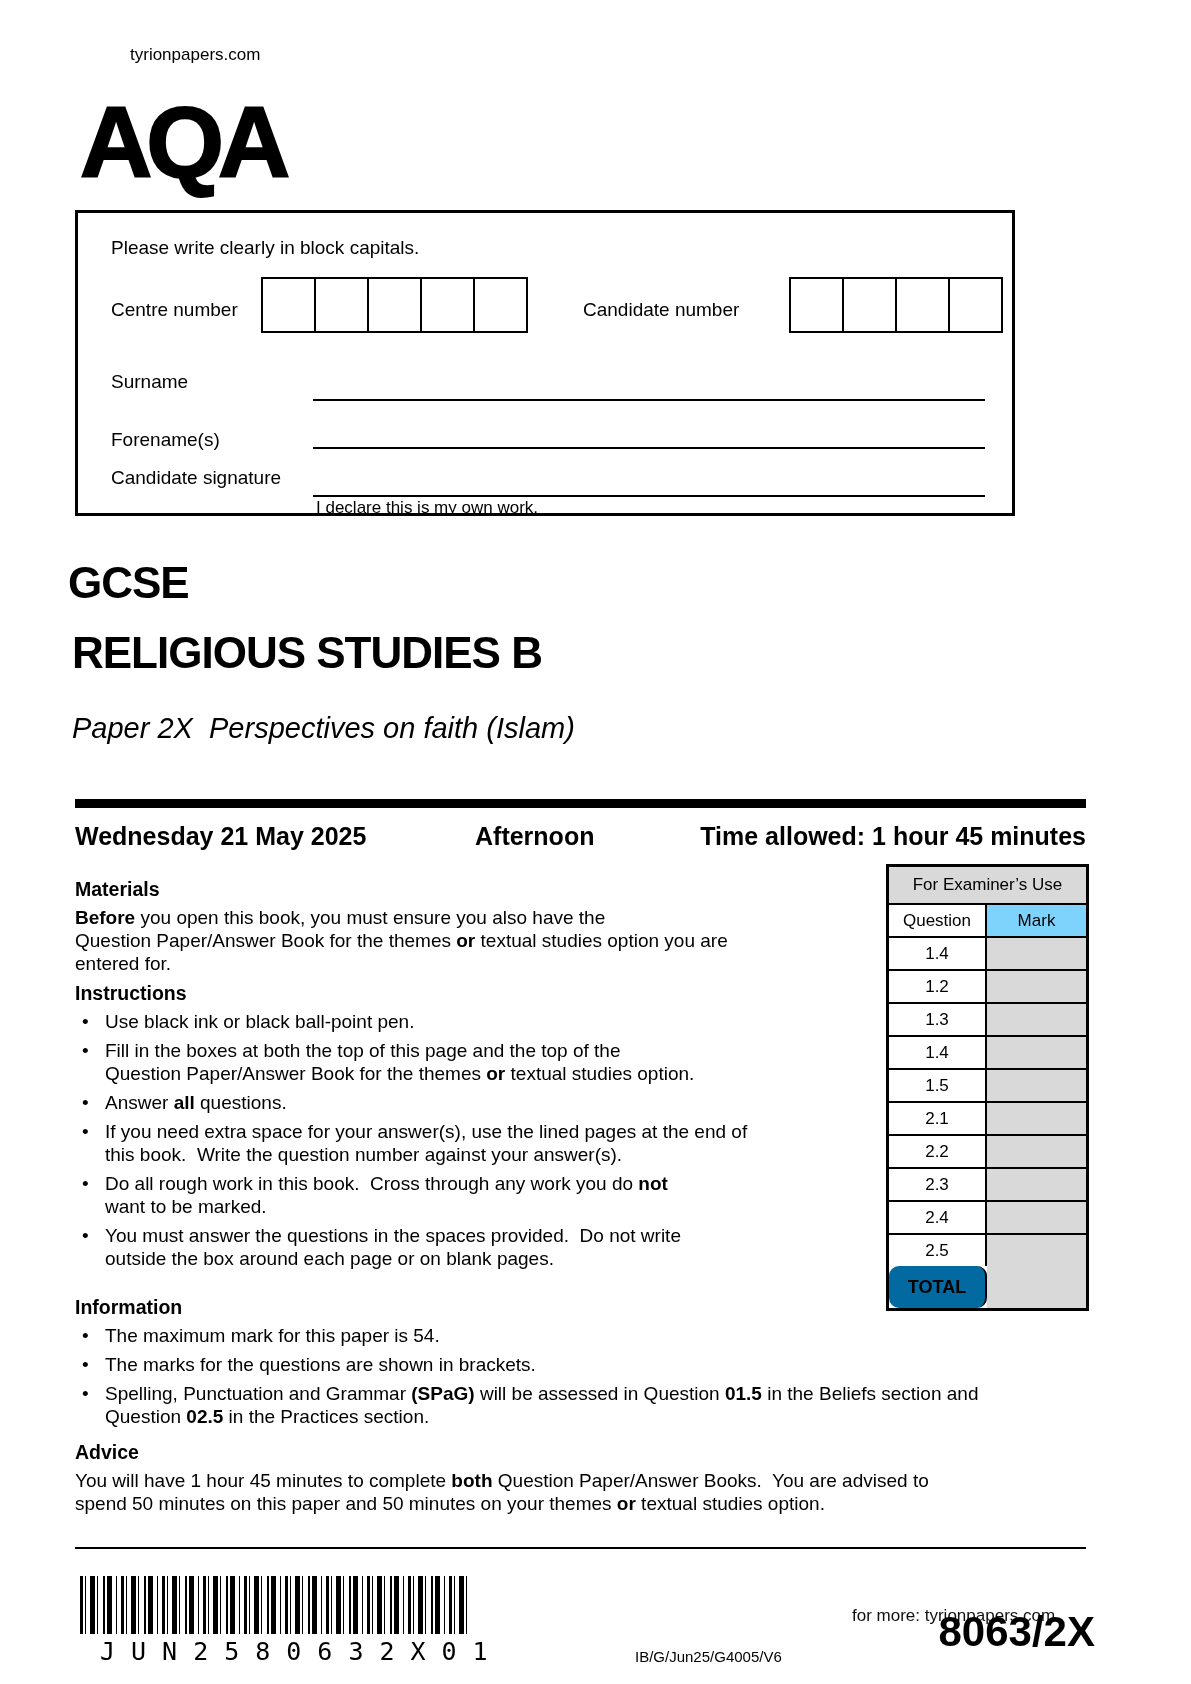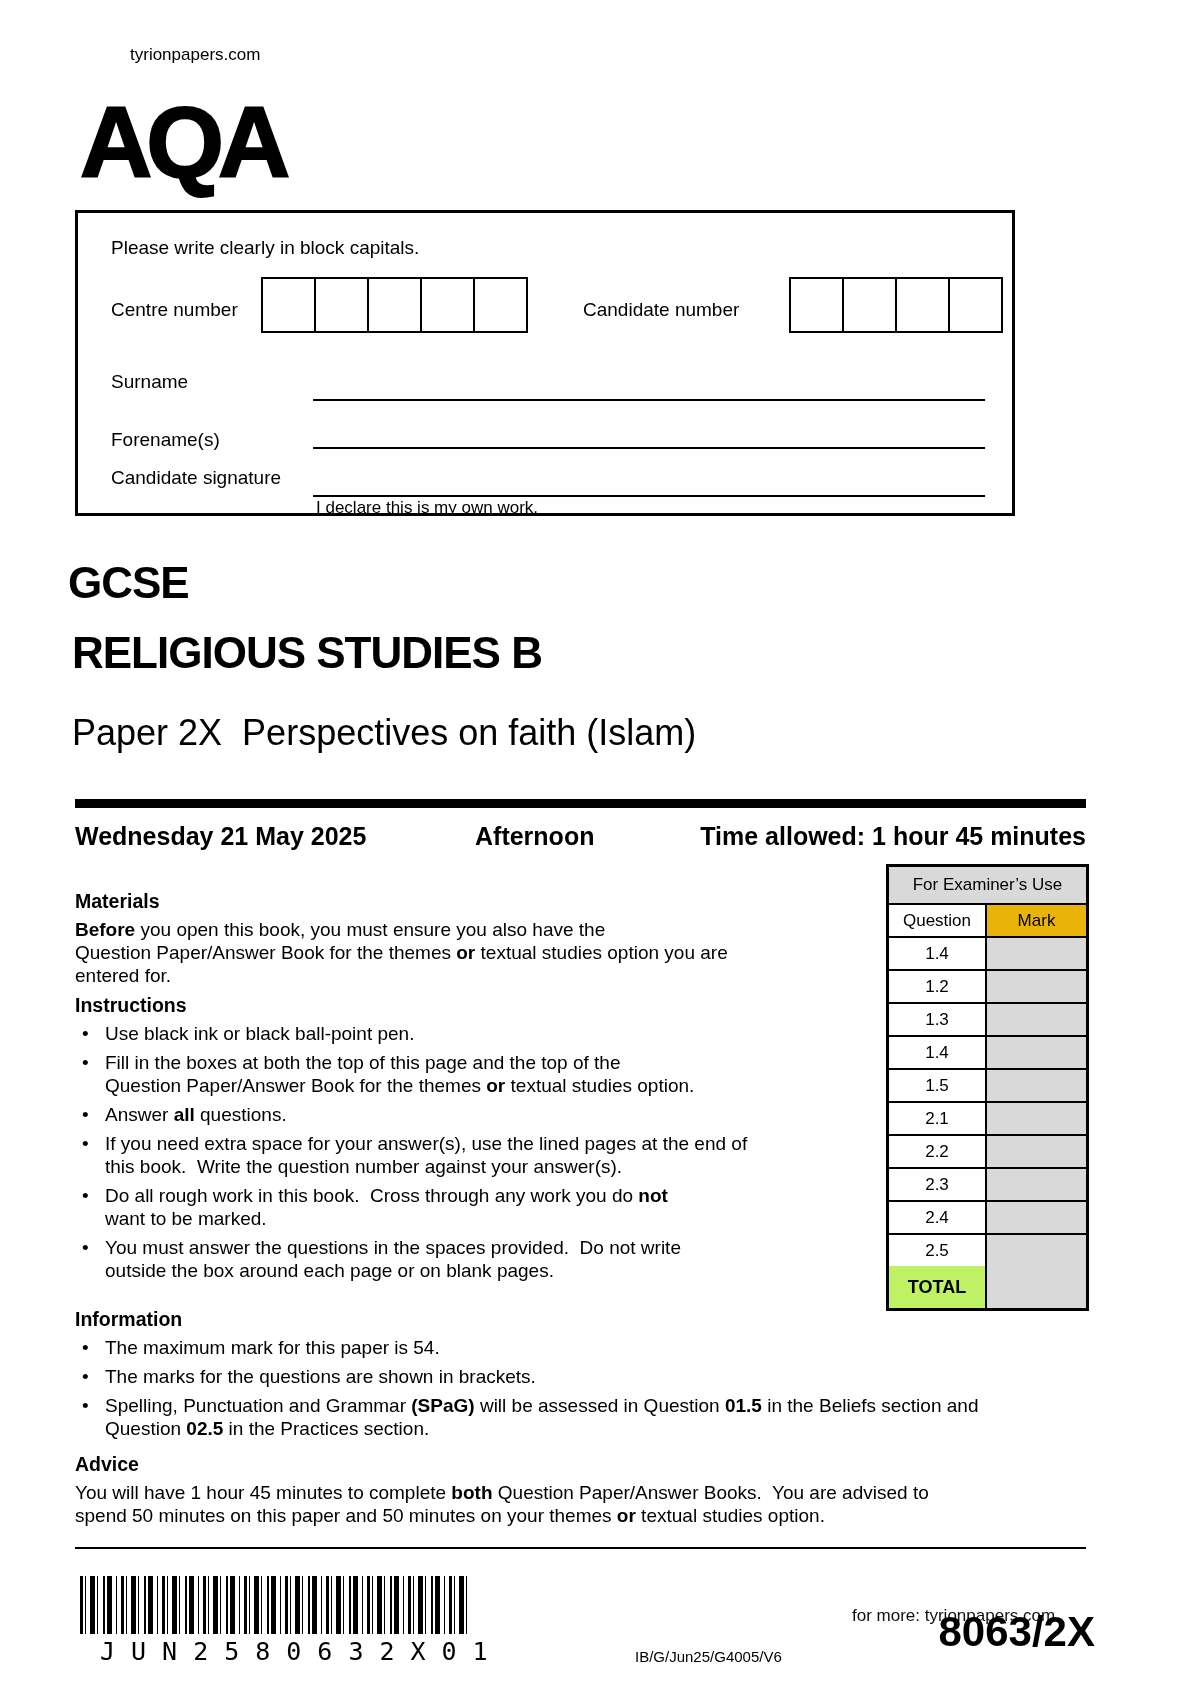--- a/index.html
+++ b/index.html
@@ -23,54 +23,54 @@
   .cells .cell{width:51px;height:52px;border:2px solid #000;margin-left:-2px;background:#fff;}
   .cells .cell:first-child{margin-left:0;}
   .centre-cells{left:183px;top:64px;}
   .cand-cells{left:711px;top:64px;}
   .fill-line{border-bottom:2px solid #000;height:0;}
   .declaration{left:238px;top:285px;font-size:17px;}
 
   
   .t-qual{left:68px;top:560px;font-size:44px;line-height:46px;font-weight:700;letter-spacing:-1px;}
   .t-subj{left:72px;top:630px;font-size:44px;line-height:46px;font-weight:700;letter-spacing:-1px;}
-  .t-paper{left:72px;top:712px;font-size:36px;font-weight:400;}
+  .t-paper{left:72px;top:712px;font-size:29px;font-weight:400;font-style:italic;}
 
   .rule-thick{left:75px;top:799px;width:1011px;height:9px;background:#000;}
   .session{left:75px;top:822px;width:1011px;height:32px;font-size:25px;font-weight:600;}
   .session .s-date{position:absolute;left:0;}
   .session .s-ampm{position:absolute;left:400px;}
   .session .s-time{position:absolute;right:0;}
 
   
   .sec{font-size:19px;line-height:23px;}
-  .sec-h{font-size:19.5px;font-weight:bold;margin:12px 0 5px 0;}
+  .sec-h{font-size:19.5px;font-weight:bold;margin:0 0 5px 0;}
   .rich{white-space:pre;}
   ul.blist{list-style:none;margin:0;padding:0;}
   ul.blist li{display:flex;margin:0 0 6px 0;}
   ul.blist .dot{width:30px;padding-left:7px;box-sizing:border-box;}
   ul.blist .bt{white-space:pre;}
 
   .materials{left:75px;top:878px;width:790px;}
   .instructions{left:75px;top:982px;width:800px;}
   .information{left:75px;top:1296px;width:1000px;}
   .advice{left:75px;top:1441px;width:1000px;}
 
   
   .et{left:886px;top:864px;width:203px;border:3px solid #000;background:#fff;box-sizing:border-box;}
   .et .et-title{height:36px;background:#d9d9d9;border-bottom:2px solid #000;
       display:flex;align-items:center;justify-content:center;font-size:17px;}
   .et .et-row{display:flex;border-bottom:2px solid #000;height:31px;}
   .et .et-row:last-child{border-bottom:none;}
   .et .et-q{width:96px;border-right:2px solid #000;display:flex;align-items:center;
       justify-content:center;font-size:17px;background:#fff;}
   .et .et-m{flex:1;background:#d9d9d9;display:flex;align-items:center;justify-content:center;font-size:17px;}
-  .et .et-hdr .et-m{background:#eab308;}
+  .et .et-hdr .et-m{background:#7dd3fc;}
   .et .et-total{height:42px;}
-  .et .et-total .et-q{background:#bef264;font-weight:bold;font-size:18px;}
+  .et .et-total .et-q{background:#0369a1;font-weight:bold;font-size:18px;border-radius:10px;}
 
   .rule-thin{left:75px;top:1547px;width:1011px;height:2px;background:#000;}
 
   
   .barcode{left:80px;top:1576px;width:392px;}
   .bars{height:58px;background:repeating-linear-gradient(90deg,
         #000 0 3px,#fff 3px 5px,#000 5px 6px,#fff 6px 10px,#000 10px 15px,
         #fff 15px 17px,#000 17px 18px,#fff 18px 23px,#000 23px 25px,#fff 25px 27px,
         #000 27px 32px,#fff 32px 36px,#000 36px 37px,#fff 37px 41px);}
   .barcode-text{font-family:"DejaVu Sans Mono",monospace;font-size:25px;

